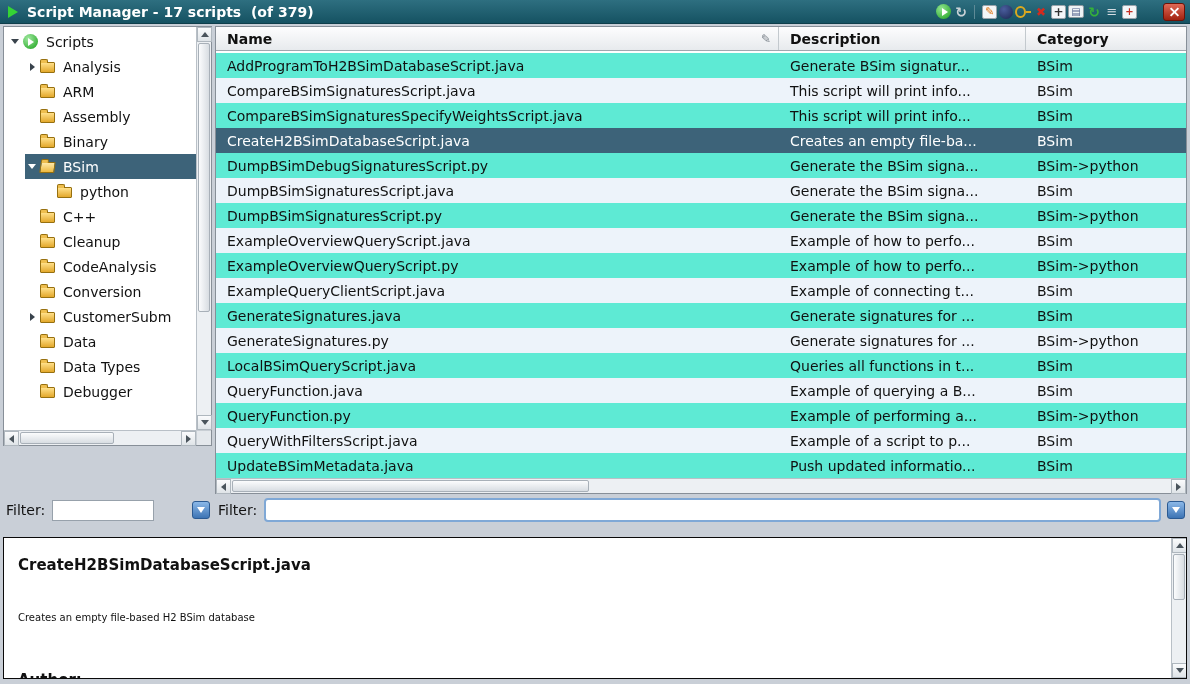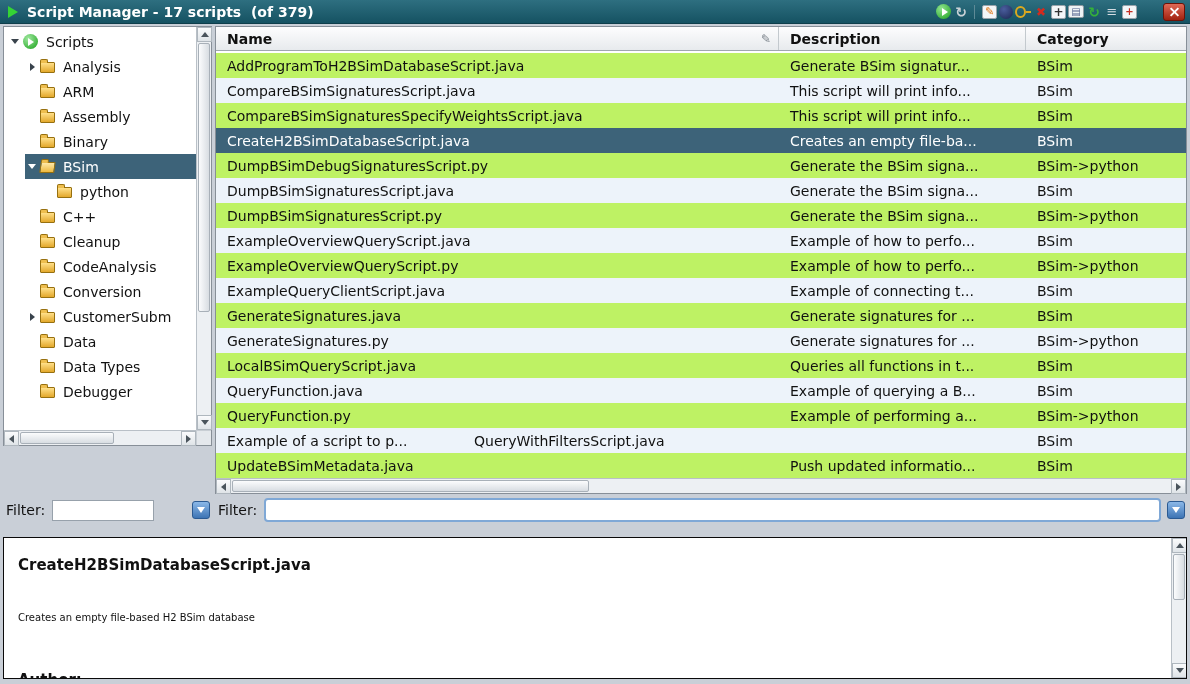--- a/index.html
+++ b/index.html
@@ -77,21 +77,21 @@
 
   
   .thead{position:absolute;left:0;top:0;right:0;height:24px;display:flex;background:linear-gradient(#FDFDFE,#E7EAED);border-bottom:1px solid #9FA7AE;font-weight:bold;}
   .hcell{display:flex;align-items:center;padding-left:11px;border-right:1px solid #C3C9CE;}
   .hname{width:563px;}
   .hdesc{width:247px;}
   .hcat{flex:1;border-right:none;}
   .sort-ic{margin-left:auto;margin-right:7px;color:#7A828A;font-size:12px;font-weight:normal;}
   .sort-ic::after{content:'✎';}
   .tbody{position:absolute;left:0;top:26px;right:0;bottom:15px;overflow:hidden;}
-  .trow{height:25px;display:flex;background:#bef264;}
+  .trow{height:25px;display:flex;background:#5eead4;}
   .trow.alt{background:#EDF3FA;}
   .trow.sel{background:#3D6379;color:#FFF;}
   .tcell{padding-left:11px;white-space:nowrap;overflow:hidden;display:flex;align-items:center;}
   .tc-name{width:563px;}
   .tc-desc{width:247px;}
   .tc-cat{flex:1;}
 
   
   .filter-row{position:absolute;height:26px;display:flex;align-items:center;}
   .tree-filter{left:3px;top:473px;width:209px;}
@@ -374,22 +374,22 @@
           <div class="tcell tc-name">QueryFunction.java</div>
           <div class="tcell tc-desc">Example of querying a B...</div>
           <div class="tcell tc-cat">BSim</div>
         </div>
         <div class="trow">
           <div class="tcell tc-name">QueryFunction.py</div>
           <div class="tcell tc-desc">Example of performing a...</div>
           <div class="tcell tc-cat">BSim-&gt;python</div>
         </div>
         <div class="trow alt">
+          <div class="tcell tc-name">QueryWithFiltersScript.java</div>
           <div class="tcell tc-desc">Example of a script to p...</div>
-          <div class="tcell tc-name">QueryWithFiltersScript.java</div>
           <div class="tcell tc-cat">BSim</div>
         </div>
         <div class="trow">
           <div class="tcell tc-name">UpdateBSimMetadata.java</div>
           <div class="tcell tc-desc">Push updated informatio...</div>
           <div class="tcell tc-cat">BSim</div>
         </div>
       </div>
     <div class="sb hsb table-hsb">
       <span class="sb-btn">

